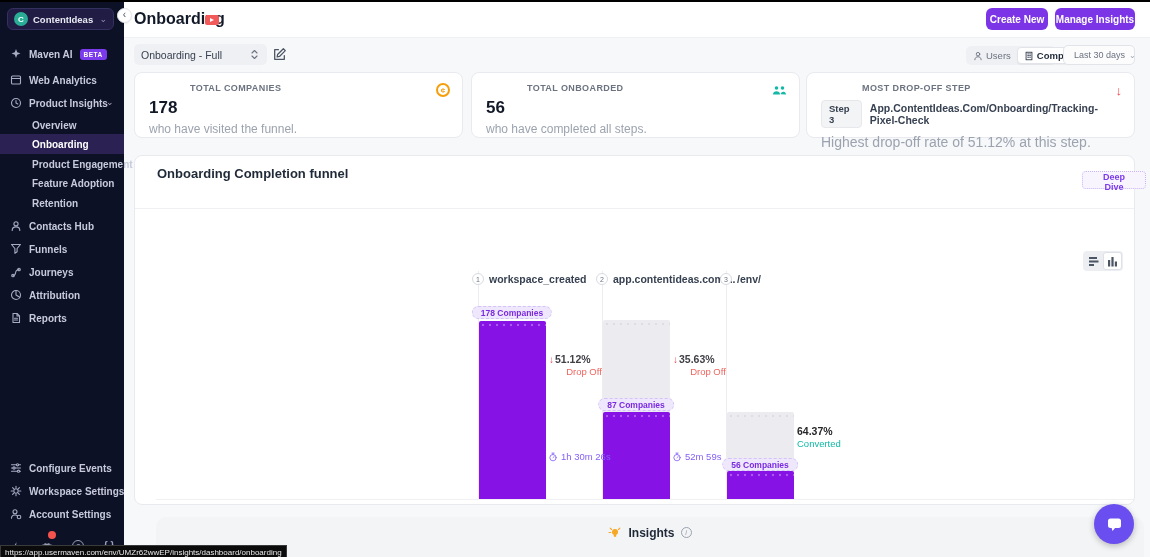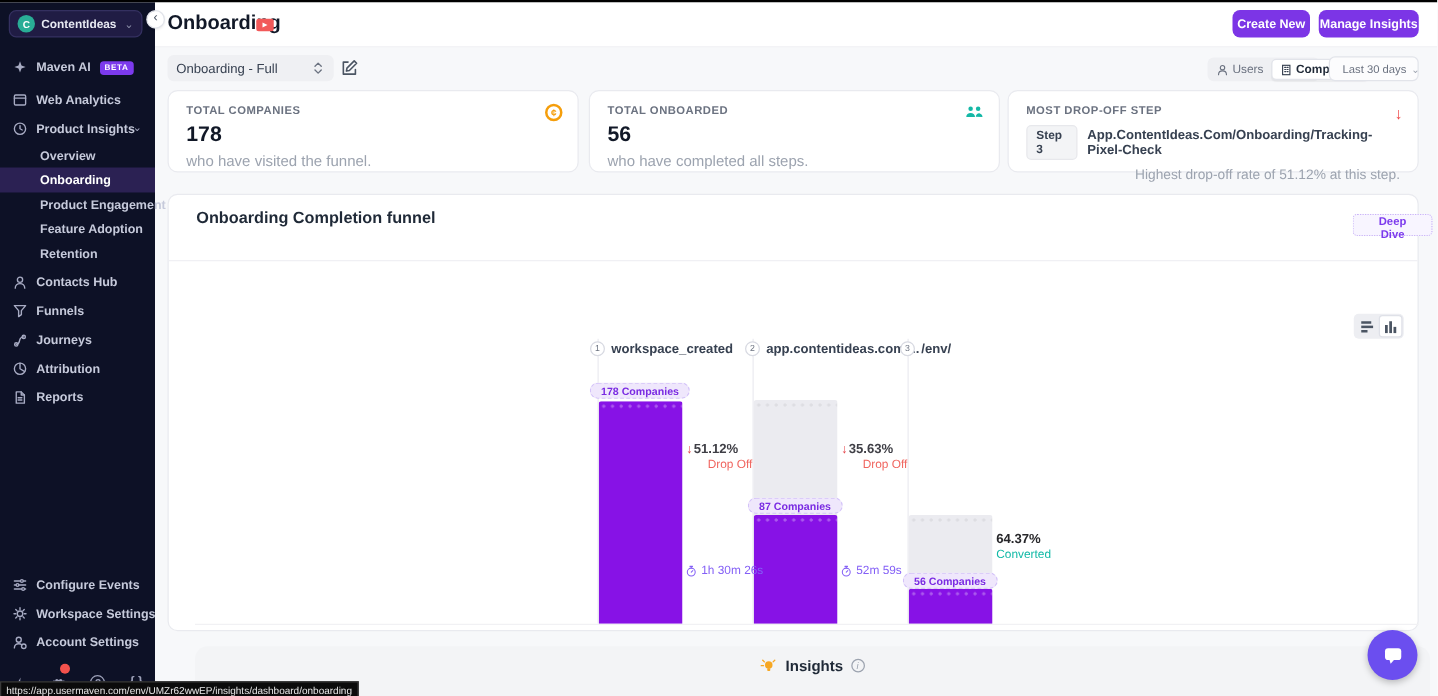--- a/index.html
+++ b/index.html
@@ -63,33 +63,33 @@
   .seg-active svg { stroke:#374151; }
   .date-picker { left:1063px; top:45px; width:72px; height:20px; background:#FCFCFD; border:1px solid #E2E4EA;
                  border-radius:5px; display:flex; align-items:center; gap:4px; padding:0 6px; cursor:pointer; }
   .date-picker svg { stroke:#6B7280; fill:none; stroke-width:1.1; stroke-linecap:round; }
   .date-picker .dp-label { font-size:9px; color:#6B7280; flex:1; white-space:nowrap; }
   .chev-down { color:#9CA3AF; font-size:8px; }
 
   
   .card { position:absolute; top:72px; width:329px; height:66px; background:#fff; border:1px solid #E9EAEF;
           border-radius:8px; padding:10px 14px; }
-  .card-label { font-size:9px; font-weight:bold; color:#6B7280; letter-spacing:.4px; }
+  .card-label { font-size:9px; font-weight:bold; color:#6B7280; letter-spacing:.4px;margin-left:41px; }
   .card-value { font-size:17px; font-weight:bold; color:#111827; margin-top:5px; }
   .card-desc { font-size:12px; color:#9CA3AF; margin-top:4px; }
   .card-icon { position:absolute; right:12px; top:10px; }
   .coin { width:14px; height:14px; border:2px solid #F59E0B; border-radius:50%; display:flex; align-items:center;
           justify-content:center; color:#F59E0B; font-size:8px; font-weight:bold; }
   .people-teal svg { stroke:#14B8A6; fill:#14B8A6; stroke-width:0; }
   .red-down { color:#EF4444; font-size:13px; font-weight:bold; }
   .step-row { display:flex; align-items:center; gap:8px; margin-top:7px; }
   .step-badge { background:#F3F4F6; border:1px solid #E7E8EC; border-radius:4px; font-size:9.5px; color:#374151;
                 padding:2px 7px; font-weight:600; }
   .step-name { font-size:10.5px; font-weight:bold; color:#374151; }
-  .card3-desc { font-size:11px; color:#9CA3AF; margin-top:6px;text-align:right; }
+  .card3-desc { font-size:14px; color:#9CA3AF; margin-top:6px; }
 
   
   .funnel-card { left:134px; top:155px; width:1001px; height:350px; background:#fff; border:1px solid #E9EAEF;
                  border-radius:8px; }
   .fc-title { position:absolute; left:22px; top:10px; font-size:13px; font-weight:bold; color:#1F2937; }
   .fc-desc { position:absolute; left:9px; top:29px; font-size:11px; color:#4B5563; }
   .deep-dive { position:absolute; left:947px; top:15px; height:18px; padding:0 20px; background:#F8F5FF;
                border:1px dotted #C9B4F7; border-radius:4px; color:#7C3AED; font-size:9px; font-weight:bold;
                cursor:pointer; font-family:inherit; }
   .fc-divider { position:absolute; left:0; top:52px; width:100%; height:1px; background:#F0F0F4; }

